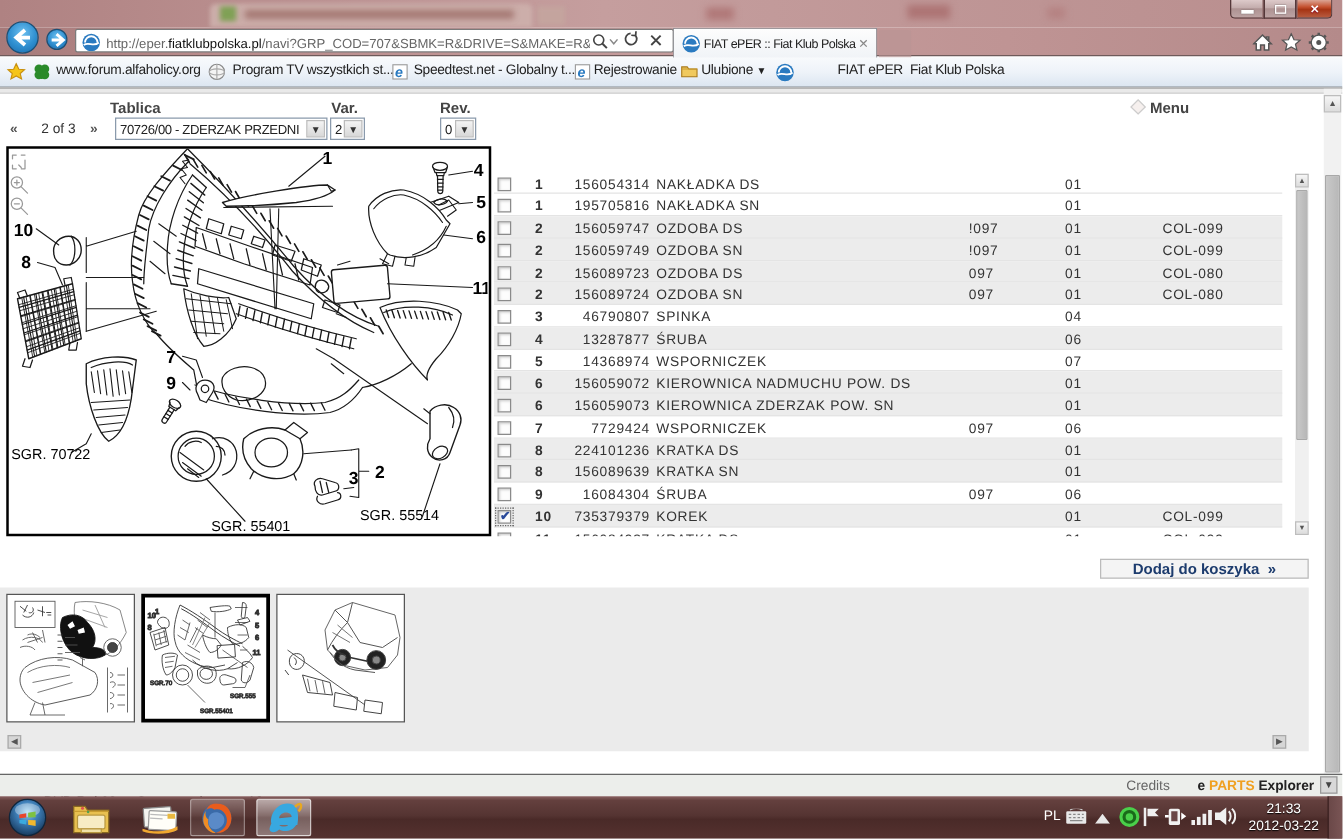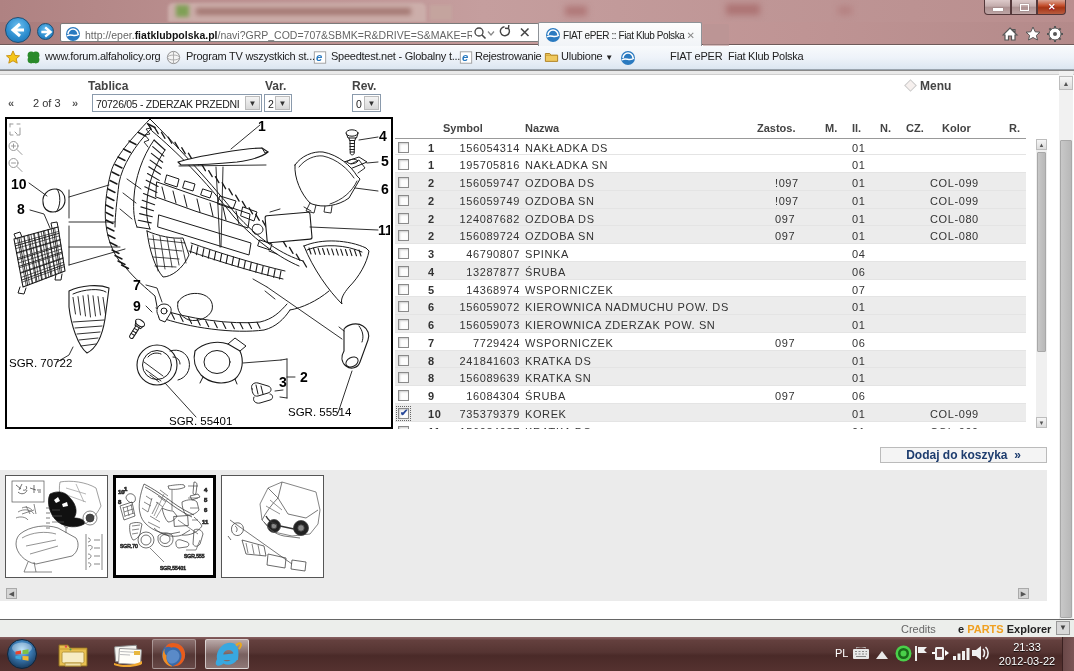--- a/index.html
+++ b/index.html
@@ -18,21 +18,21 @@
 #winbtns .cls:after{content:"\2715";position:absolute;left:10px;top:2px;font-size:9px;font-weight:bold;color:#fff;text-shadow:0 1px 1px #802}
 
 #navrow{left:0;top:22px;width:1074px;height:23px;background:linear-gradient(90deg,#a67a7a 0%,#b98c8c 15%,#c59c9c 50%,#bf9494 75%,#b48a8a 100%);border-bottom:1px solid #6e5a5a}
 .navcirc{position:absolute;border-radius:50%;background:radial-gradient(circle at 50% 35%,#6ec0f0 0%,#2f8fd0 55%,#1a6aaa 100%);border:1px solid #1c4f75;color:#fff;text-align:center}
 #backb{left:5px;top:-5px;width:26px;height:26px}
 #fwdb{left:37px;top:1px;width:17px;height:17px}
 .navcirc svg{position:absolute;left:50%;top:50%;transform:translate(-50%,-50%)}
 #addr{position:absolute;left:60px;top:1px;width:479px;height:19px;background:#fff;border:1px solid #7b7b7b;border-radius:2px;font-size:12px;color:#555;line-height:18px;white-space:nowrap;overflow:hidden}
 #addr .fav{position:absolute;left:4px;top:2px}
 #addr .url{position:absolute;left:24px;top:1.5px;color:#666;font-size:10.5px}
-#addr .url b{color:#111;font-weight:bold}
+#addr .url b{color:#111;font-weight:normal}
 #addr .tools{position:absolute;right:0px;top:0px}
 #tab{position:absolute;left:538px;top:0px;width:164px;height:40px;background:linear-gradient(180deg,#fdfdfd,#e8edf3);border:1px solid #8e9297;border-bottom:none;border-radius:2px 2px 0 0;font-size:12px;color:#222;line-height:23px}
 #tab .tx{position:absolute;left:24px;top:1px;font-size:10px;letter-spacing:-0.4px}
 #tab .cl{position:absolute;right:6px;top:1px;color:#888;font-size:10px}
 #tabstub{position:absolute;left:703px;top:2px;width:26px;height:22px;background:#b99595;border-radius:2px 2px 0 0;opacity:.6}
 #cmdicons{position:absolute;right:8px;top:4px;width:64px;height:16px;color:#fff}
 
 #favbar{left:0;top:46px;width:1074px;height:24px;background:linear-gradient(180deg,#f8fafc 0%,#eef3f9 50%,#dce6f1 100%);border-bottom:1px solid #9aa4ae;font-size:11px;color:#222}
 #favbar .it{position:absolute;top:4px;white-space:nowrap;letter-spacing:-0.25px}
 
@@ -201,21 +201,21 @@
  <span class="hlabel" style="left:88px">Tablica</span>
  <span class="hlabel" style="left:265px">Var.</span>
  <span class="hlabel" style="left:352px">Rev.</span>
  <span class="hlabel" style="left:920px">Menu</span>
  <span class="abs" style="left:906px;top:10px;width:9px;height:9px;background:#f6f0ee;border:1px solid #ccc;transform:rotate(45deg)"></span>
  <div class="abs" id="navctl">
   <span class="abs" style="left:8px;top:3px;font-weight:bold;color:#555">«</span>
   <span class="abs" style="left:33px;top:3px">2 of 3</span>
   <span class="abs" style="left:72px;top:3px;font-weight:bold;color:#555">»</span>
   <div class="sel" style="left:92px;width:170px">
-        <span class="tx">70726/05 - ZDERZAK PRZEDNI</span>
+        <span class="tx">70726/00 - ZDERZAK PRZEDNI</span>
         <span class="ar">▼</span>
       </div>
   <div class="sel" style="left:264px;width:28px">
         <span class="tx">2</span>
         <span class="ar">▼</span>
       </div>
   <div class="sel" style="left:352px;width:29px">
         <span class="tx">0</span>
         <span class="ar">▼</span>
       </div>
@@ -502,31 +502,20 @@
 <text x="126" y="171" font-size="14" font-weight="bold" fill="#000">7</text>
 <text x="126" y="192" font-size="14" font-weight="bold" fill="#000">9</text>
 <text x="272" y="268" font-size="14" font-weight="bold" fill="#000">3</text>
 <text x="293" y="263" font-size="14" font-weight="bold" fill="#000">2</text>
 <text x="2" y="248" font-size="11.5" fill="#000">SGR. 70722</text>
 <text x="162" y="306" font-size="11.5" fill="#000">SGR. 55401</text>
 <text x="281" y="297" font-size="11.5" fill="#000">SGR. 55514</text>
 </svg>
     </div>
  <div class="abs" id="tbl">
-      <div class="hdr">
-        <span style="left:48px">Symbol</span>
-        <span style="left:130px">Nazwa</span>
-        <span style="left:362px">Zastos.</span>
-        <span style="left:430px">M.</span>
-        <span style="left:457px">Il.</span>
-        <span style="left:485px">N.</span>
-        <span style="left:511px">CZ.</span>
-        <span style="left:547px">Kolor</span>
-        <span style="left:614px">R.</span>
-      </div>
 <div class="trow" style="top:19.50px">
         <span class="cb"></span>
         <span class="num">1</span>
         <span class="pn">156054314</span>
         <span class="nm">NAKŁADKA DS</span>
         <span class="il">01</span>
       </div>
 <div class="trow" style="top:37.25px">
         <span class="cb"></span>
         <span class="num">1</span>
@@ -548,21 +537,21 @@
         <span class="num">2</span>
         <span class="pn">156059749</span>
         <span class="nm">OZDOBA SN</span>
         <span class="zs">!097</span>
         <span class="il">01</span>
         <span class="kl">COL-099</span>
       </div>
 <div class="trow alt" style="top:90.50px">
         <span class="cb"></span>
         <span class="num">2</span>
-        <span class="pn">124087682</span>
+        <span class="pn">156089723</span>
         <span class="nm">OZDOBA DS</span>
         <span class="zs">097</span>
         <span class="il">01</span>
         <span class="kl">COL-080</span>
       </div>
 <div class="trow alt" style="top:108.25px">
         <span class="cb"></span>
         <span class="num">2</span>
         <span class="pn">156089724</span>
         <span class="nm">OZDOBA SN</span>
@@ -609,21 +598,21 @@
         <span class="cb"></span>
         <span class="num">7</span>
         <span class="pn">7729424</span>
         <span class="nm">WSPORNICZEK</span>
         <span class="zs">097</span>
         <span class="il">06</span>
       </div>
 <div class="trow alt" style="top:232.50px">
         <span class="cb"></span>
         <span class="num">8</span>
-        <span class="pn">241841603</span>
+        <span class="pn">224101236</span>
         <span class="nm">KRATKA DS</span>
         <span class="il">01</span>
       </div>
 <div class="trow alt" style="top:250.25px">
         <span class="cb"></span>
         <span class="num">8</span>
         <span class="pn">156089639</span>
         <span class="nm">KRATKA SN</span>
         <span class="il">01</span>
       </div>

